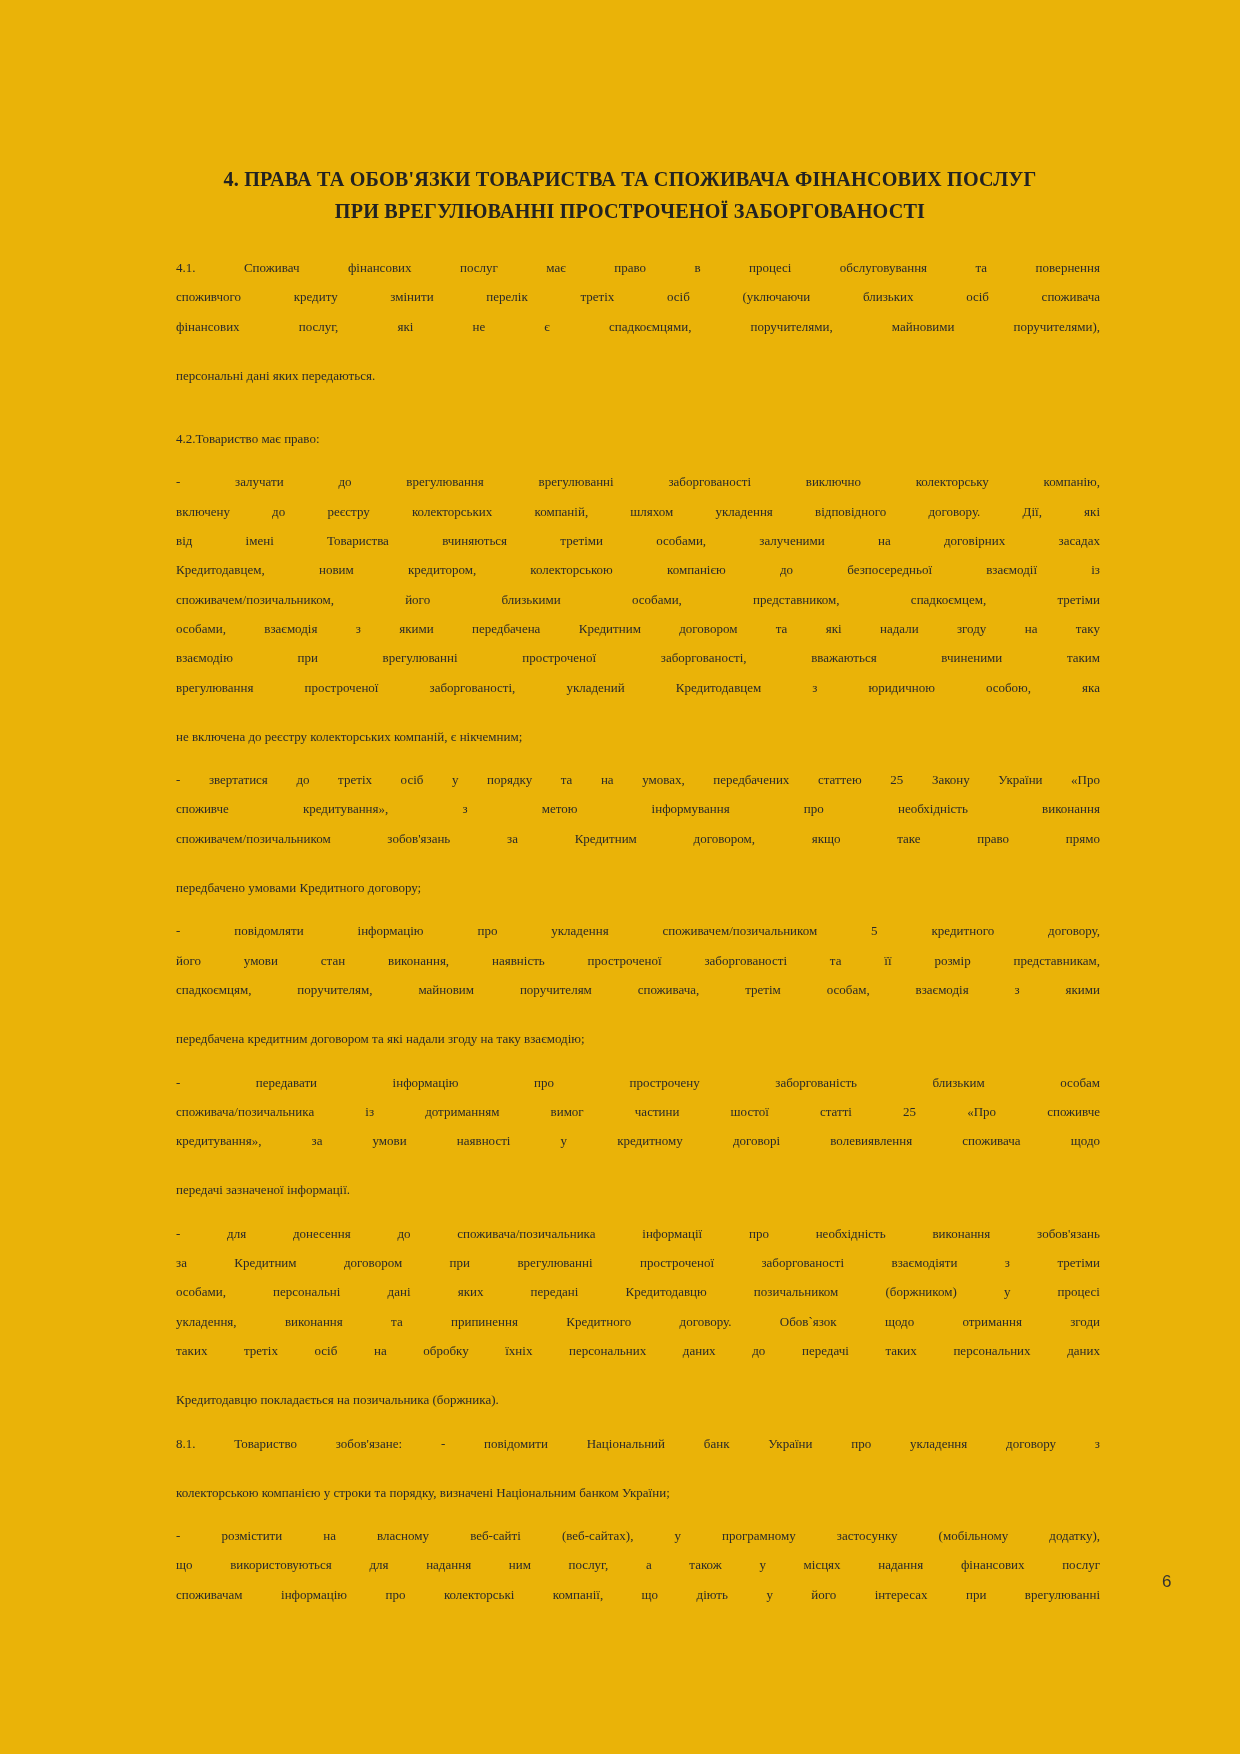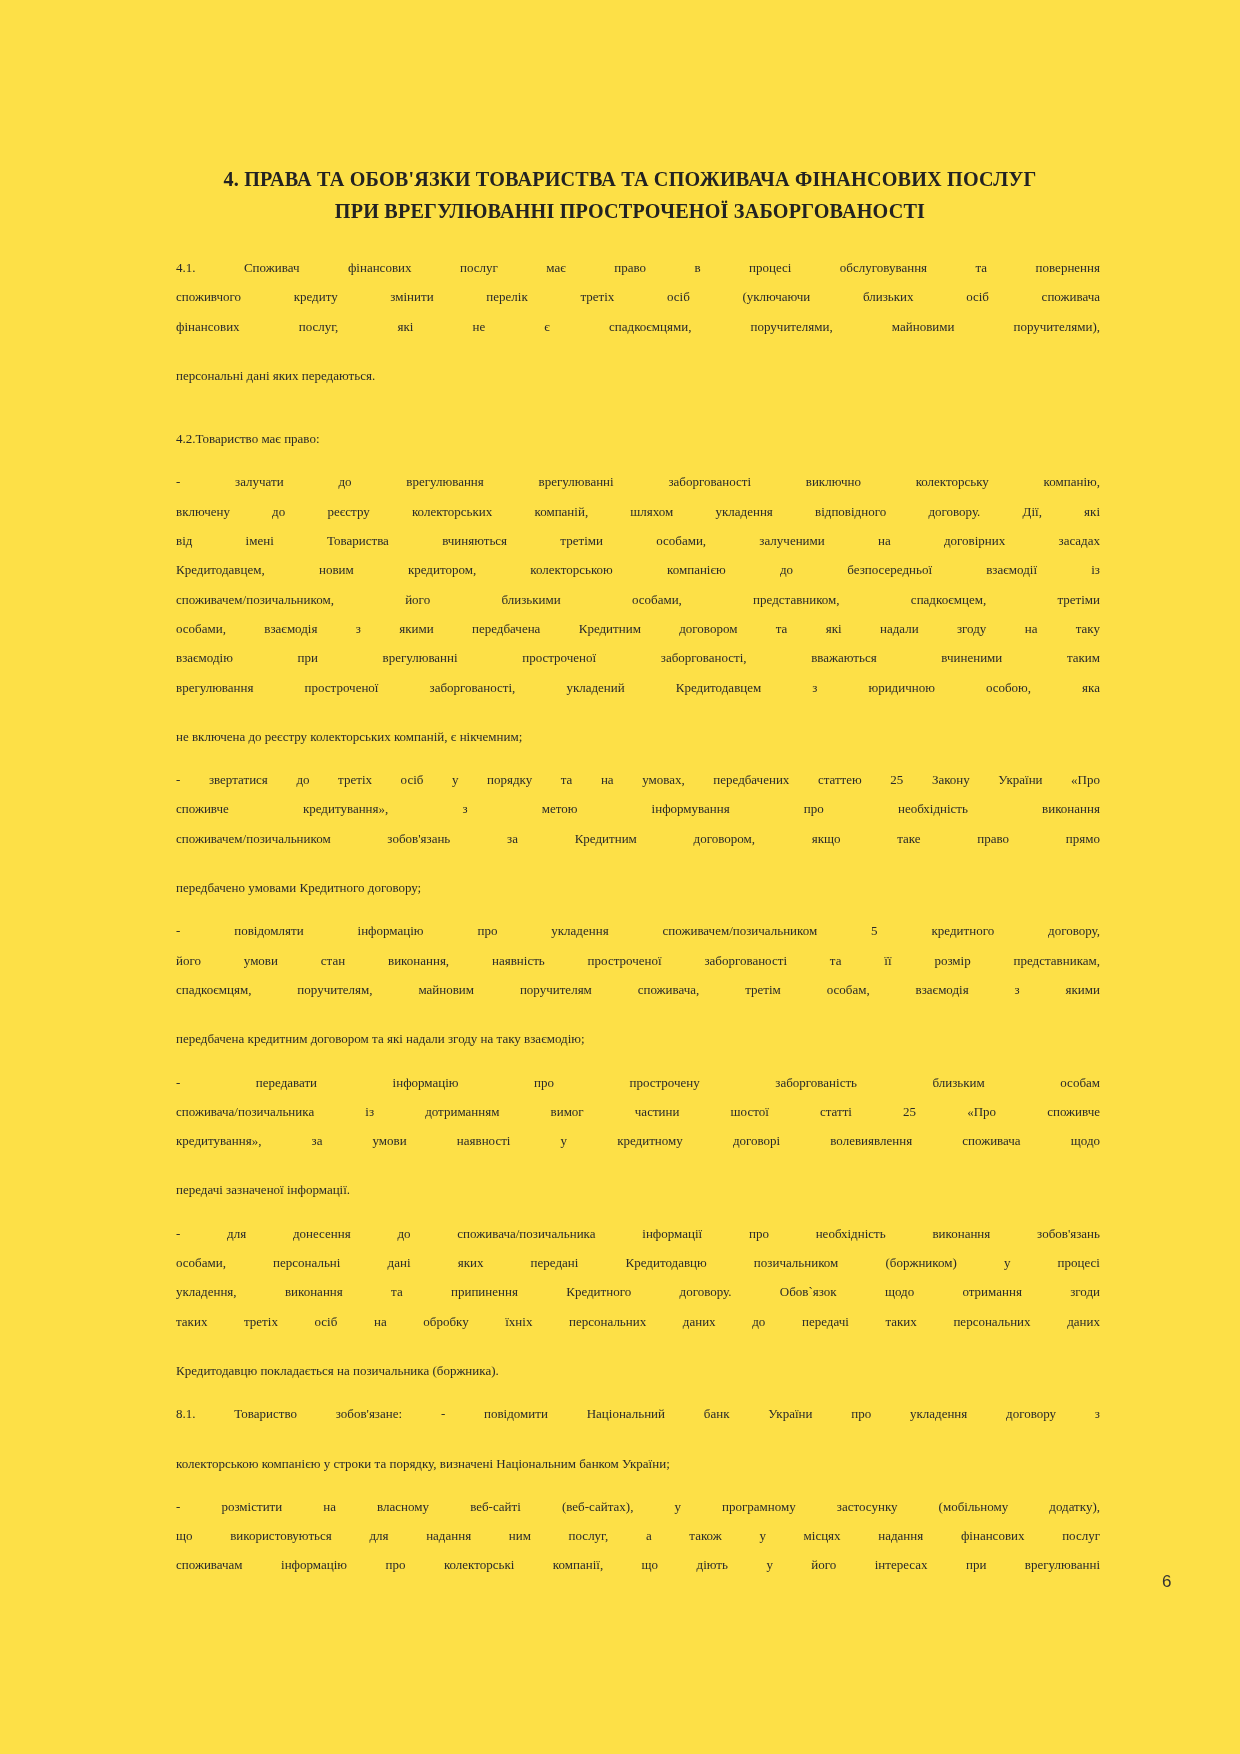--- a/index.html
+++ b/index.html
@@ -1,19 +1,19 @@
 <!DOCTYPE html>
 <html><head>
   <meta charset="utf-8">
   <style>
     html, body { margin: 0; padding: 0; background: #ffffff; }
     body { width: 1240px; height: 1754px; position: relative; overflow: hidden; }
     .page {
       position: absolute; left: 0; top: 0; width: 1240px; height: 1754px;
-      background: #fde047; color: #1a1a1a;
+      background: #eab308; color: #1a1a1a;
       font-family: "Liberation Serif", "DejaVu Serif", serif;
     }
     .heading {
       position: absolute; left: 170px; width: 920px; top: 163px;
       text-align: center; font-weight: bold; font-size: 21px; line-height: 32px;
       color: #222; letter-spacing: 0.2px; transform: scaleX(0.96);
     }
     .heading .hl { display: block; white-space: nowrap; }
     .body-text {
       position: absolute; left: 176px; width: 924px; top: 253px;
@@ -81,20 +81,21 @@
     <div class="gap"></div>
     <div class="para">
       <span class="ln">- передавати інформацію про прострочену заборгованість близьким особам</span>
       <span class="ln">споживача/позичальника із дотриманням вимог частини шостої статті 25 «Про споживче</span>
       <span class="ln">кредитування», за умови наявності у кредитному договорі волевиявлення споживача щодо</span>
       <span class="ln last">передачі зазначеної інформації.</span>
     </div>
     <div class="gap"></div>
     <div class="para">
       <span class="ln">- для донесення до споживача/позичальника інформації про необхідність виконання зобов'язань</span>
+      <span class="ln">за Кредитним договором при врегулюванні простроченої заборгованості взаємодіяти з третіми</span>
       <span class="ln">особами, персональні дані яких передані Кредитодавцю позичальником (боржником) у процесі</span>
       <span class="ln">укладення, виконання та припинення Кредитного договору. Обов`язок щодо отримання згоди</span>
       <span class="ln">таких третіх осіб на обробку їхніх персональних даних до передачі таких персональних даних</span>
       <span class="ln last">Кредитодавцю покладається на позичальника (боржника).</span>
     </div>
     <div class="gap"></div>
     <div class="para">
       <span class="ln">8.1. Товариство зобов'язане: - повідомити Національний банк України про укладення договору з</span>
       <span class="ln last">колекторською компанією у строки та порядку, визначені Національним банком України;</span>
     </div>

